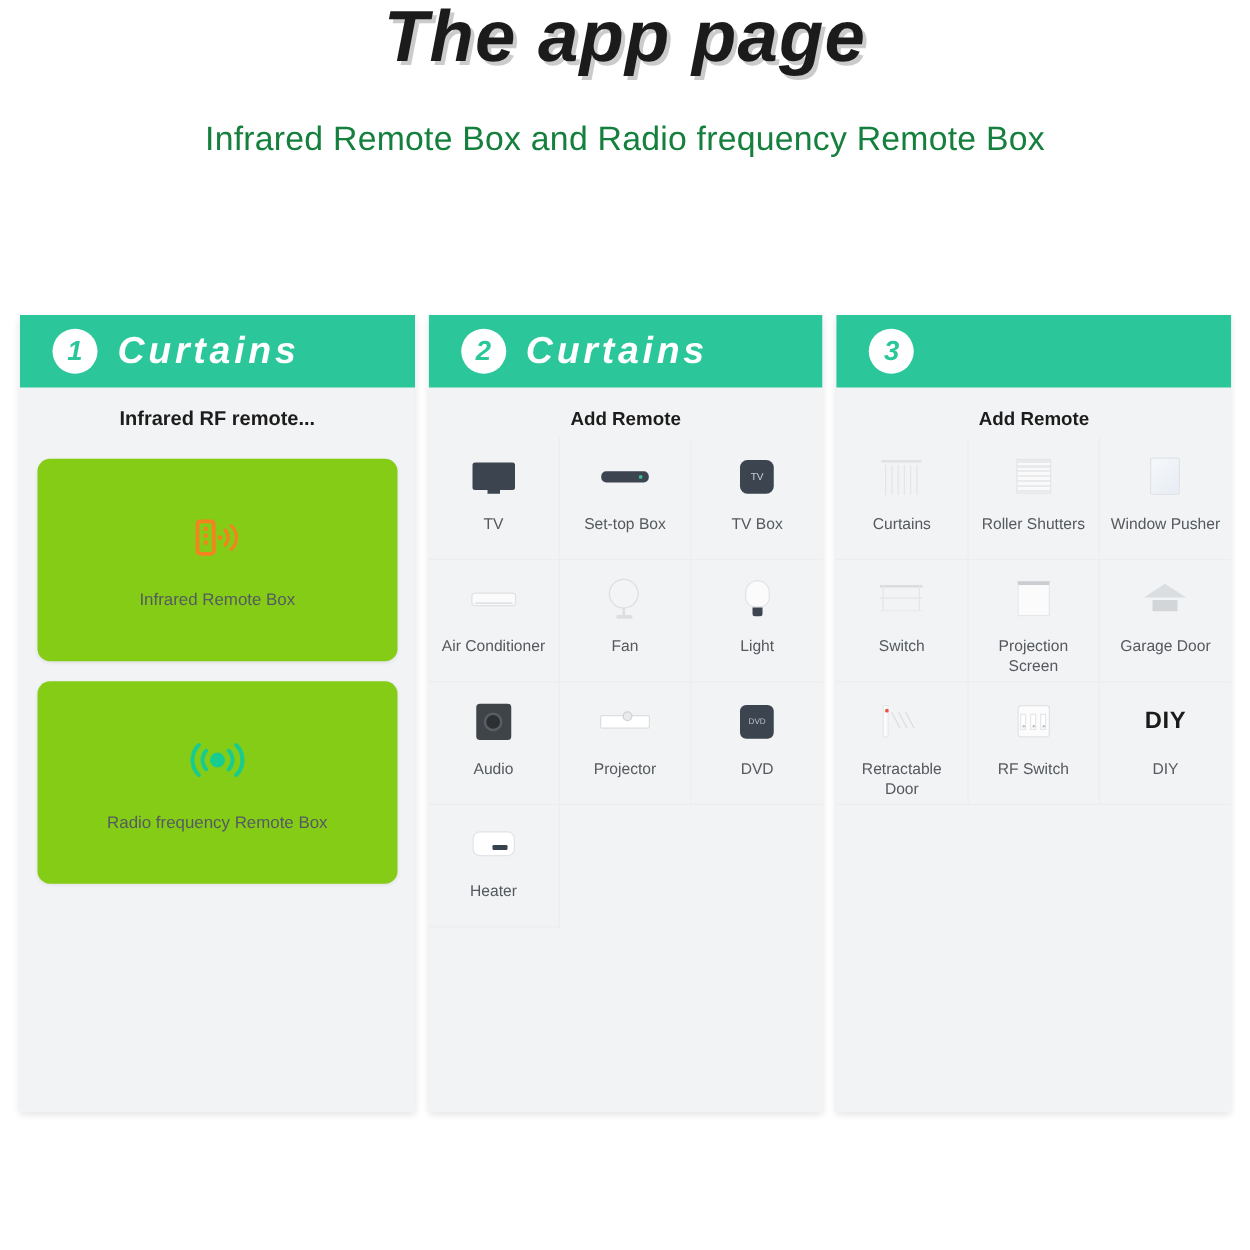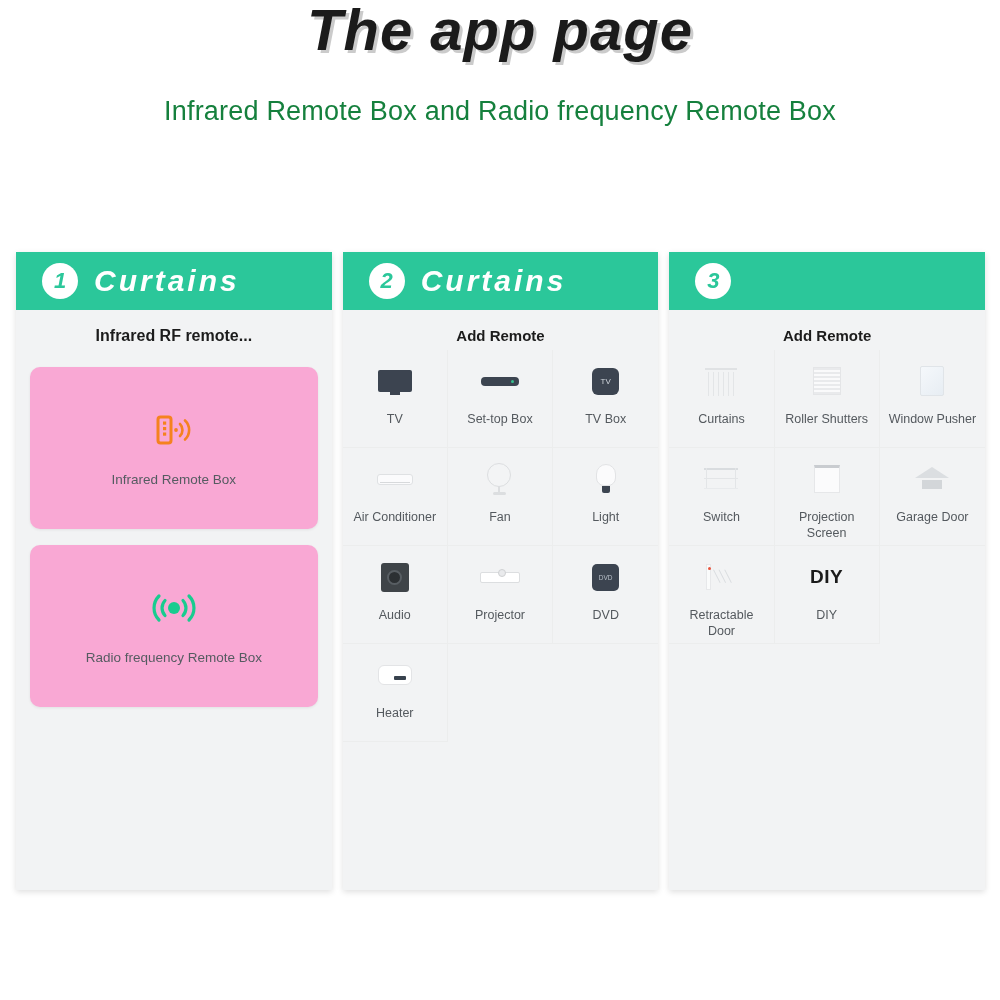--- a/index.html
+++ b/index.html
@@ -81,21 +81,21 @@
     font-size: 16px;
     font-weight: bold;
     color: #1c1c1c;
     padding: 17px 0 6px 0;
   }
   .panel-subtitle.big { font-size: 15px; }
 
   
   .card-area { padding: 16px 14px 0 14px; }
   .remote-card {
-    background: #f9a8d4;
+    background: #84cc16;
     border-radius: 10px;
     height: 162px;
     margin-bottom: 16px;
     display: flex;
     flex-direction: column;
     align-items: center;
     justify-content: center;
     box-shadow: 0 1px 3px rgba(0,0,0,0.07);
   }
   .remote-card .cap {
@@ -382,20 +382,30 @@
             <div class="retract">
                 <div class="post"></div>
                 <div class="dot"></div>
                 <div class="z">╲╲╲</div>
               </div>
           </div>
           <div class="lbl">Retractable Door</div>
         </div>
         <div class="grid-cell">
           <div class="glyph">
+            <div class="rfswitch">
+                <span></span>
+                <span></span>
+                <span></span>
+              </div>
+          </div>
+          <div class="lbl">RF Switch</div>
+        </div>
+        <div class="grid-cell">
+          <div class="glyph">
               <div class="diy-ico">DIY</div>
             </div>
           <div class="lbl">DIY</div>
         </div>
       </div>
     </div>
 
   </div>
 </div>
 

